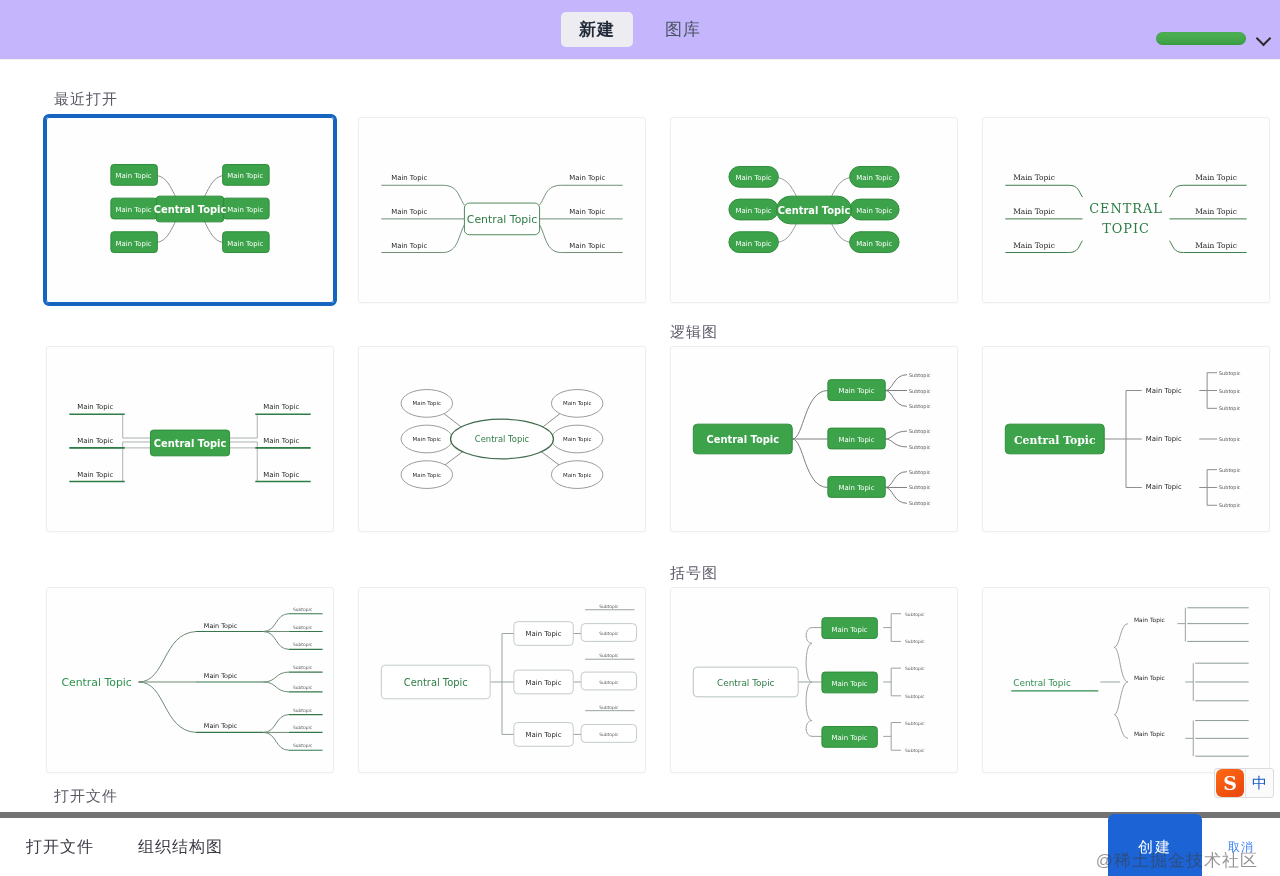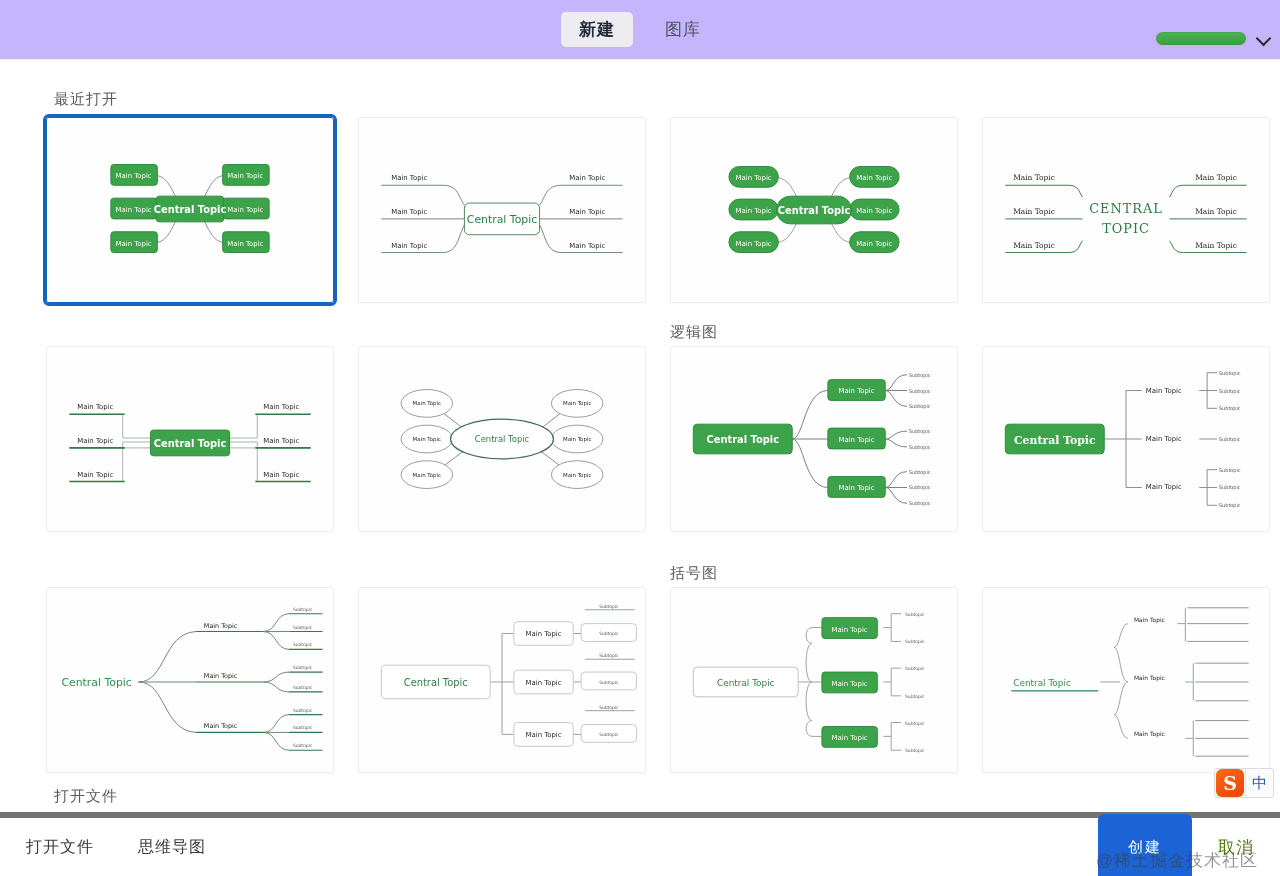--- a/index.html
+++ b/index.html
@@ -71,21 +71,21 @@
     padding:0 26px;
   }
   .footer-left{ display:flex; align-items:center; gap:44px; }
   .flink{ font-size:16px; color:#3b3b46; cursor:pointer; letter-spacing:1px; }
   .footer-right{ display:flex; align-items:center; gap:26px; }
   .btn-primary{
     background:#1c64d6; color:#fff; border:none; border-radius:6px;
     font-size:15px; padding:24px 30px; cursor:pointer; letter-spacing:2px;
     font-family:inherit;
   }
-  .btn-text{ font-size:17px; color:#4d7c0f; cursor:pointer; letter-spacing:1px; }
+  .btn-text{ font-size:12px; color:#3b82f6; cursor:pointer; letter-spacing:1px; }
 
   
   .ime{
     position:absolute; right:6px; bottom:78px;
     display:flex; align-items:center;
     background:#fbfbfb; border:1px solid #dcdcdc; border-radius:3px;
     height:30px; overflow:hidden;
   }
   .ime-logo{
     width:28px; height:28px; margin:1px;
@@ -584,21 +584,21 @@
 </div>
 
 <div class="ime">
   <div class="ime-logo">S</div>
   <div class="ime-cn">中</div>
 </div>
 
 <div class="footer">
   <div class="footer-left">
     <div class="flink">打开文件</div>
-    <div class="flink">思维导图</div>
+    <div class="flink">组织结构图</div>
   </div>
   <div class="footer-right">
     <button class="btn-primary">创建</button>
     <div class="btn-text">取消</div>
   </div>
 </div>
 
 <div class="watermark">@稀土掘金技术社区</div>
 
 </body></html>

